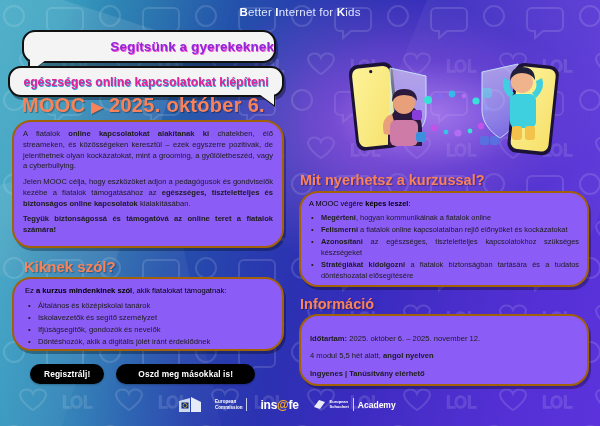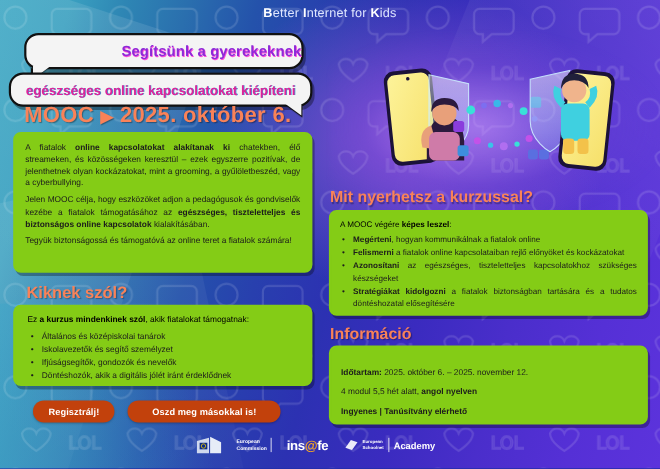--- a/index.html
+++ b/index.html
@@ -56,41 +56,41 @@
   .bubble-2:after{content:"";position:absolute;right:8px;bottom:-10px;width:0;height:0;
     border-left:15px solid transparent;border-right:0 solid transparent;
     border-top:11px solid #f4f4f4;filter:drop-shadow(1.5px 2px 0 #111);}
 
   .mooc-line{position:absolute;left:22px;top:94px;z-index:7;
     font-size:20px;font-weight:bold;color:#f98258;letter-spacing:.3px;
     text-shadow:1px 1px 1px rgba(0,0,0,.35);}
   .mooc-line .tri{color:#f98258;font-size:15px;}
 
   
-  .card{position:absolute;background:#84cc16;border:2px solid #84cc16;
-    border-radius:7px;z-index:7;box-sizing:border-box;
+  .card{position:absolute;background:#8b5cf6;border:2px solid #a16207;
+    border-radius:19px;z-index:7;box-sizing:border-box;
     box-shadow:2px 3px 0 rgba(0,0,0,.30);}
   .card p{margin:0 0 5px 0;color:#1c1c1c;}
 
   
   .card-intro{left:12px;top:120px;width:272px;height:128px;padding:7px 9px 5px 9px;}
   .card-intro p{font-size:7.6px;line-height:1.42;text-align:justify;}
-  .card-intro p.last{margin-bottom:17px;font-weight:normal;}
+  .card-intro p.last{margin-bottom:17px;font-weight:bold;}
 
   .h-kiknek{position:absolute;left:24px;top:258px;z-index:7;
     font-size:15px;font-weight:bold;color:#f98258;
     text-shadow:1px 1px 1px rgba(0,0,0,.3);}
   .card-kiknek{left:12px;top:277px;width:272px;height:74px;padding:7px 11px;}
   .card-kiknek .lead{font-size:7.6px;margin-bottom:5px;}
   .card-kiknek ul{margin:0;padding:0 0 0 13px;list-style:none;}
   .card-kiknek li{font-size:7.6px;line-height:1.56;position:relative;color:#1c1c1c;}
   .card-kiknek li:before{content:"•";position:absolute;left:-10px;color:#1c1c1c;}
 
   .btn-row{position:absolute;left:30px;top:364px;z-index:8;display:flex;gap:12px;}
-  .btn{background:#c2410c;color:#fff;font-size:8.4px;font-weight:bold;
+  .btn{background:#000000;color:#fff;font-size:8.4px;font-weight:bold;
     border:none;border-radius:11px;padding:5px 14px;cursor:pointer;
     letter-spacing:.1px;white-space:nowrap;
     box-shadow:0 1px 2px rgba(0,0,0,.25);}
   .btn.wide{padding:5px 22px;}
 
   
   .h-nyerhetsz{position:absolute;left:300px;top:172px;z-index:7;
     font-size:14.5px;font-weight:bold;color:#f98258;
     text-shadow:1px 1px 1px rgba(0,0,0,.3);}
   .card-nyerhetsz{left:299px;top:191px;width:290px;height:96px;padding:6px 8px;}

